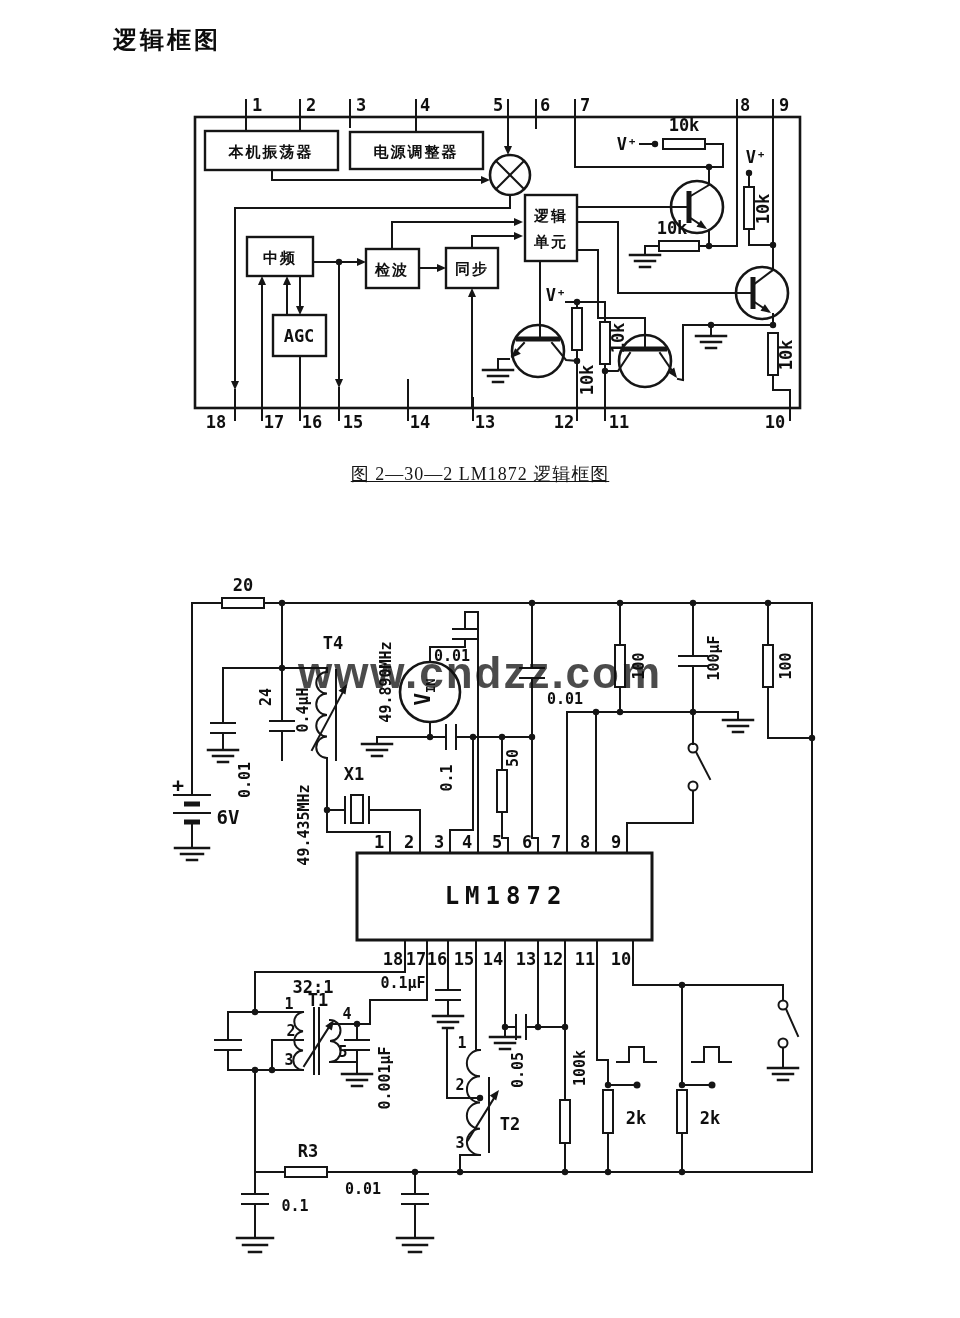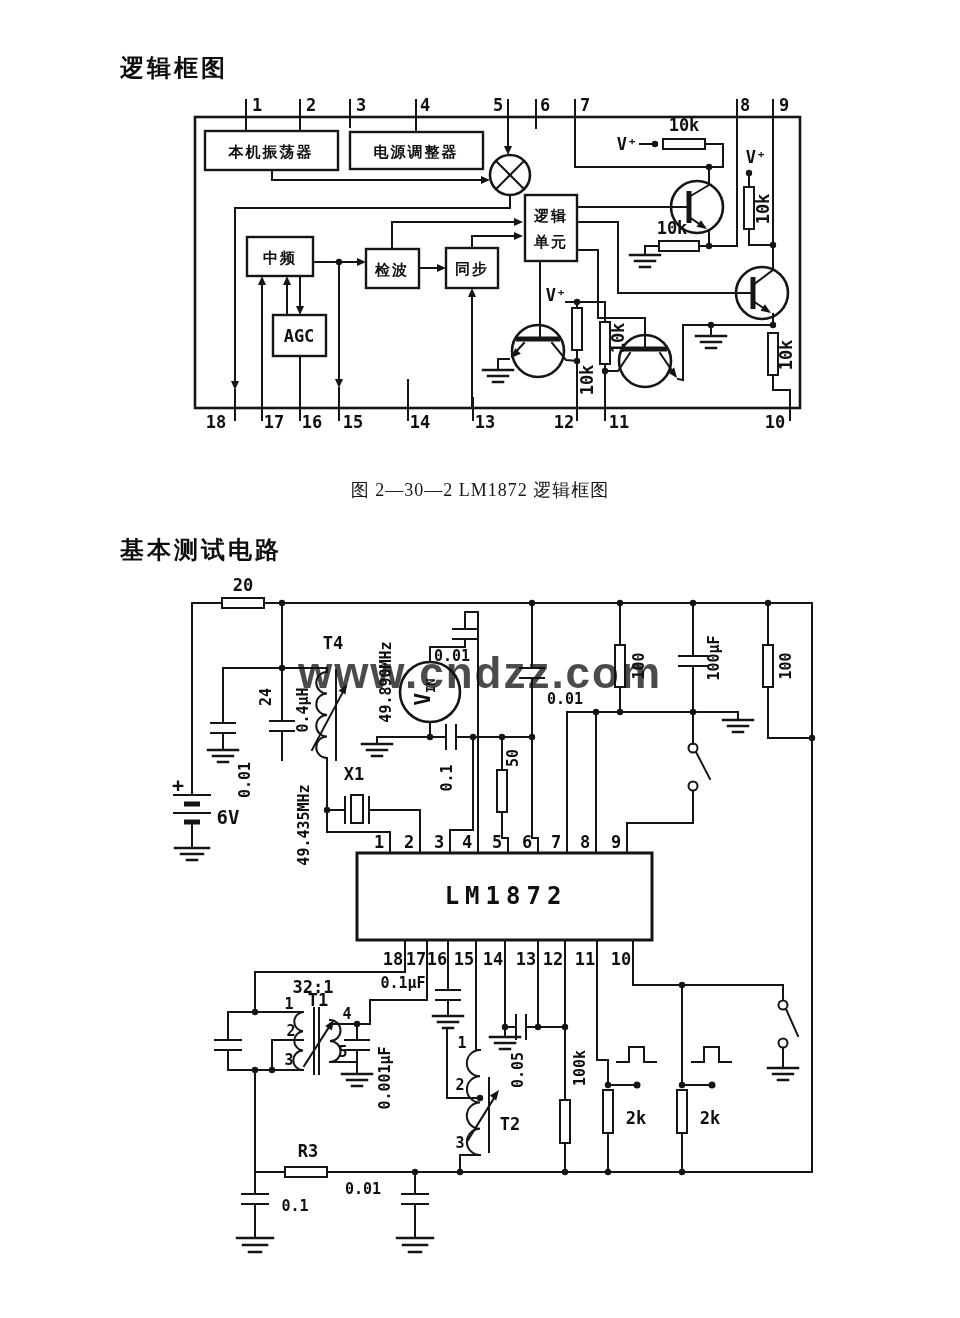--- a/index.html
+++ b/index.html
@@ -1,19 +1,19 @@
 <!DOCTYPE html>
 <html><head>
 <meta charset="utf-8">
 <style>
   html,body{margin:0;padding:0;background:#e8e8e8;}
   #page{position:relative;width:960px;height:1318px;background:#ffffff;margin:0 auto;overflow:hidden;
         font-family:"Liberation Serif",serif;color:#111;}
-  .sec-title{position:absolute;left:120px;font-size:24px;font-weight:bold;letter-spacing:3px;
-             font-family:"Liberation Sans",sans-serif;color:#0d0d0d;margin-top:28px;}
+  .sec-title{position:absolute;left:113px;font-size:24px;font-weight:bold;letter-spacing:3px;
+             font-family:"Liberation Sans",sans-serif;color:#0d0d0d;}
   .caption{position:absolute;left:0;width:960px;text-align:center;font-size:18px;color:#151515;
            font-family:"Liberation Serif",serif;letter-spacing:1px;}
   svg{position:absolute;}
   svg text{fill:#0f0f0f;}
   .pin{font-family:"DejaVu Sans Mono",monospace;font-weight:bold;font-size:17px;text-anchor:middle;}
   .val{font-family:"DejaVu Sans Mono",monospace;font-weight:bold;font-size:15px;text-anchor:middle;}
   .valL{font-family:"DejaVu Sans Mono",monospace;font-weight:bold;font-size:17px;text-anchor:middle;}
   .cjk{font-family:"Liberation Serif",serif;font-weight:bold;font-size:15px;text-anchor:middle;letter-spacing:2px;}
   .icname{font-family:"DejaVu Sans Mono",monospace;font-weight:bold;font-size:24px;text-anchor:middle;letter-spacing:6px;}
   .wm{font-family:"Liberation Sans",sans-serif;font-weight:bold;font-size:44px;text-anchor:middle;
@@ -242,23 +242,22 @@
       <line class="bar" x1="623" y1="349" x2="667" y2="349"></line>
       <polyline class="w" points="577,250 598,250 598,318 645,318 645,347"></polyline>
       <polyline class="w" points="630,353 618,371 605,371"></polyline>
       <line class="w" x1="660" y1="353" x2="675" y2="375"></line>
       <polygon class="ah" points="677,378 667.8,372.4 674.2,367.6"></polygon>
       <polyline class="w" points="678,379 683,380"></polyline>
       <line class="w" x1="577" y1="207" x2="577" y2="207"></line>
     </g>
   </svg>
 
-  <div class="caption" style="top:478px;">图 2—30—2  LM1872 逻辑框图</div>
-
-  <div class="sec-title" style="top:506px;">基本测试电路</div>
+  <div class="caption" style="top:462px;text-decoration:underline;">图 2—30—2  LM1872 逻辑框图</div>
+
 
   <svg style="left:140px;top:560px;" width="830" height="720" viewBox="140 560 830 720">
 
     <g>
       <line class="w" x1="192" y1="603" x2="222" y2="603"></line>
       <rect class="res" x="222" y="598" width="42" height="10"></rect>
       <text class="valL" x="243" y="591">20</text>
       <line class="w" x1="264" y1="603" x2="812" y2="603"></line>
       <circle class="dot" cx="282" cy="603" r="3.2"></circle>
       <circle class="dot" cx="532" cy="603" r="3.2"></circle>

